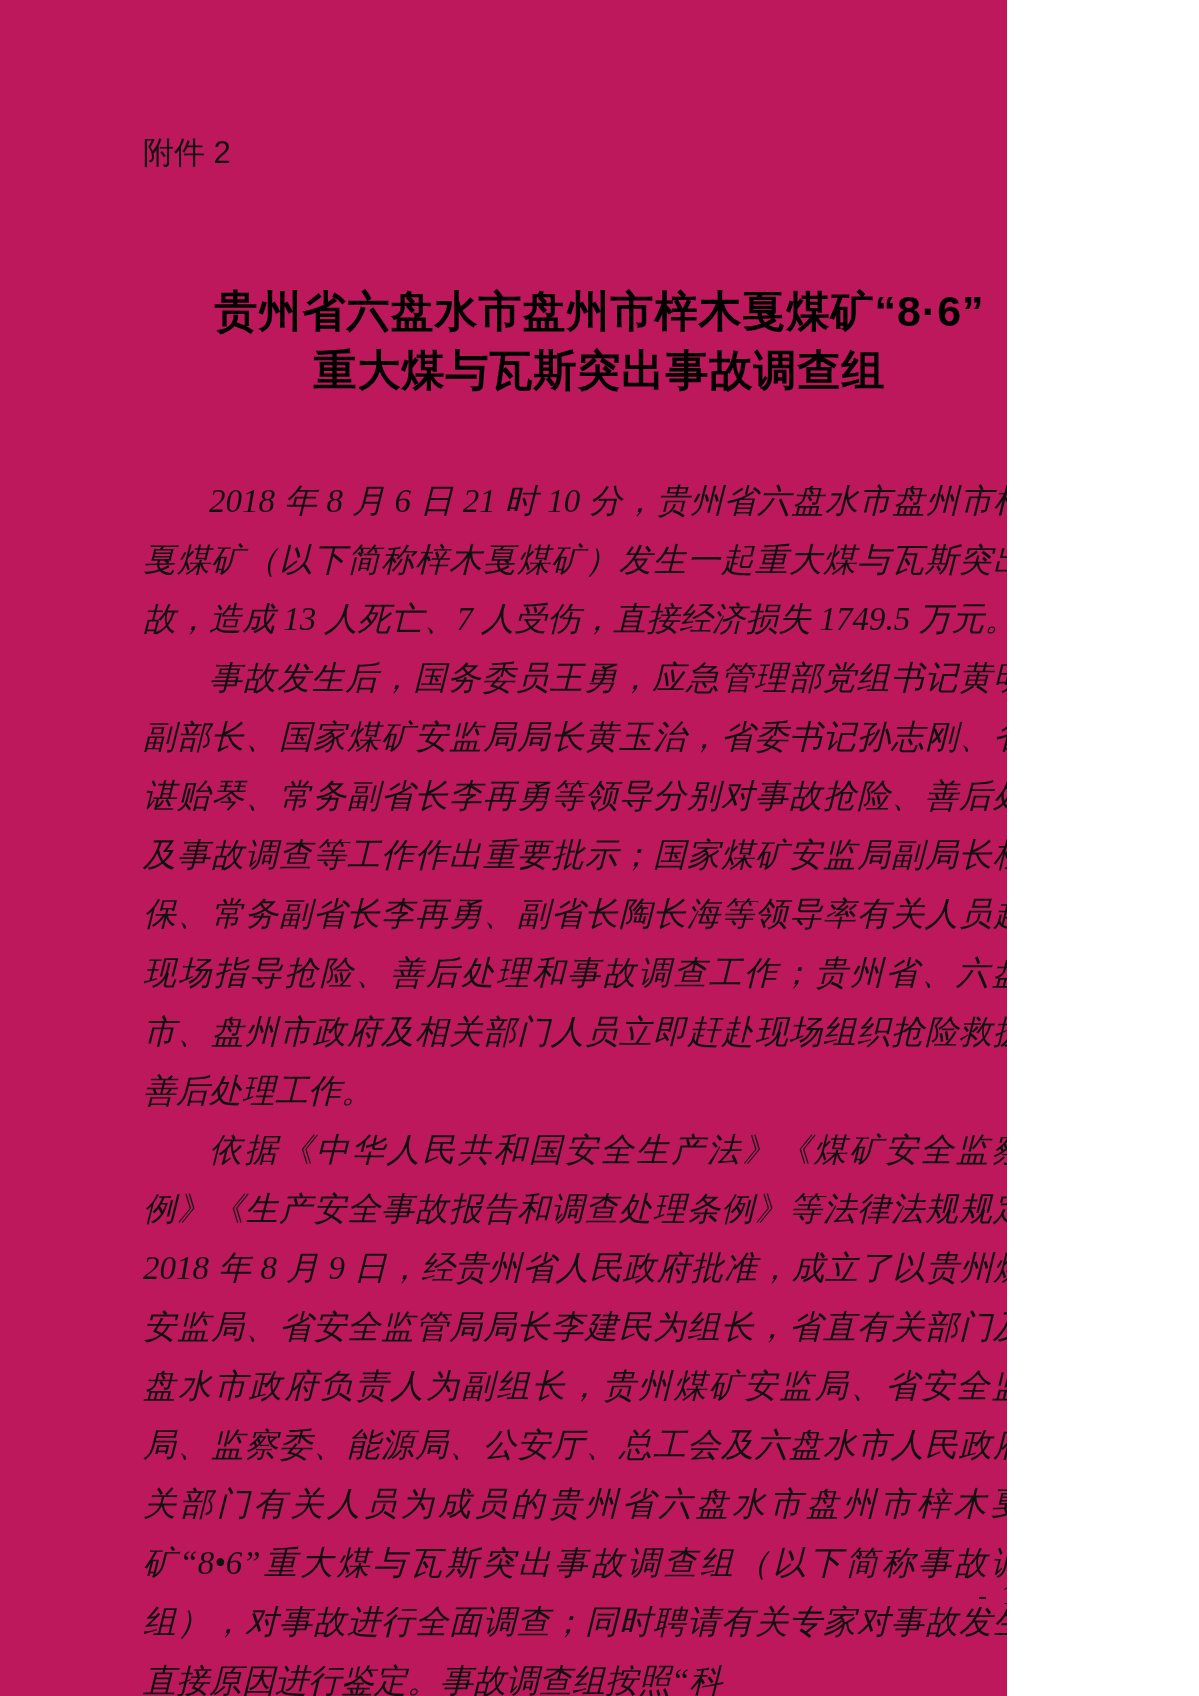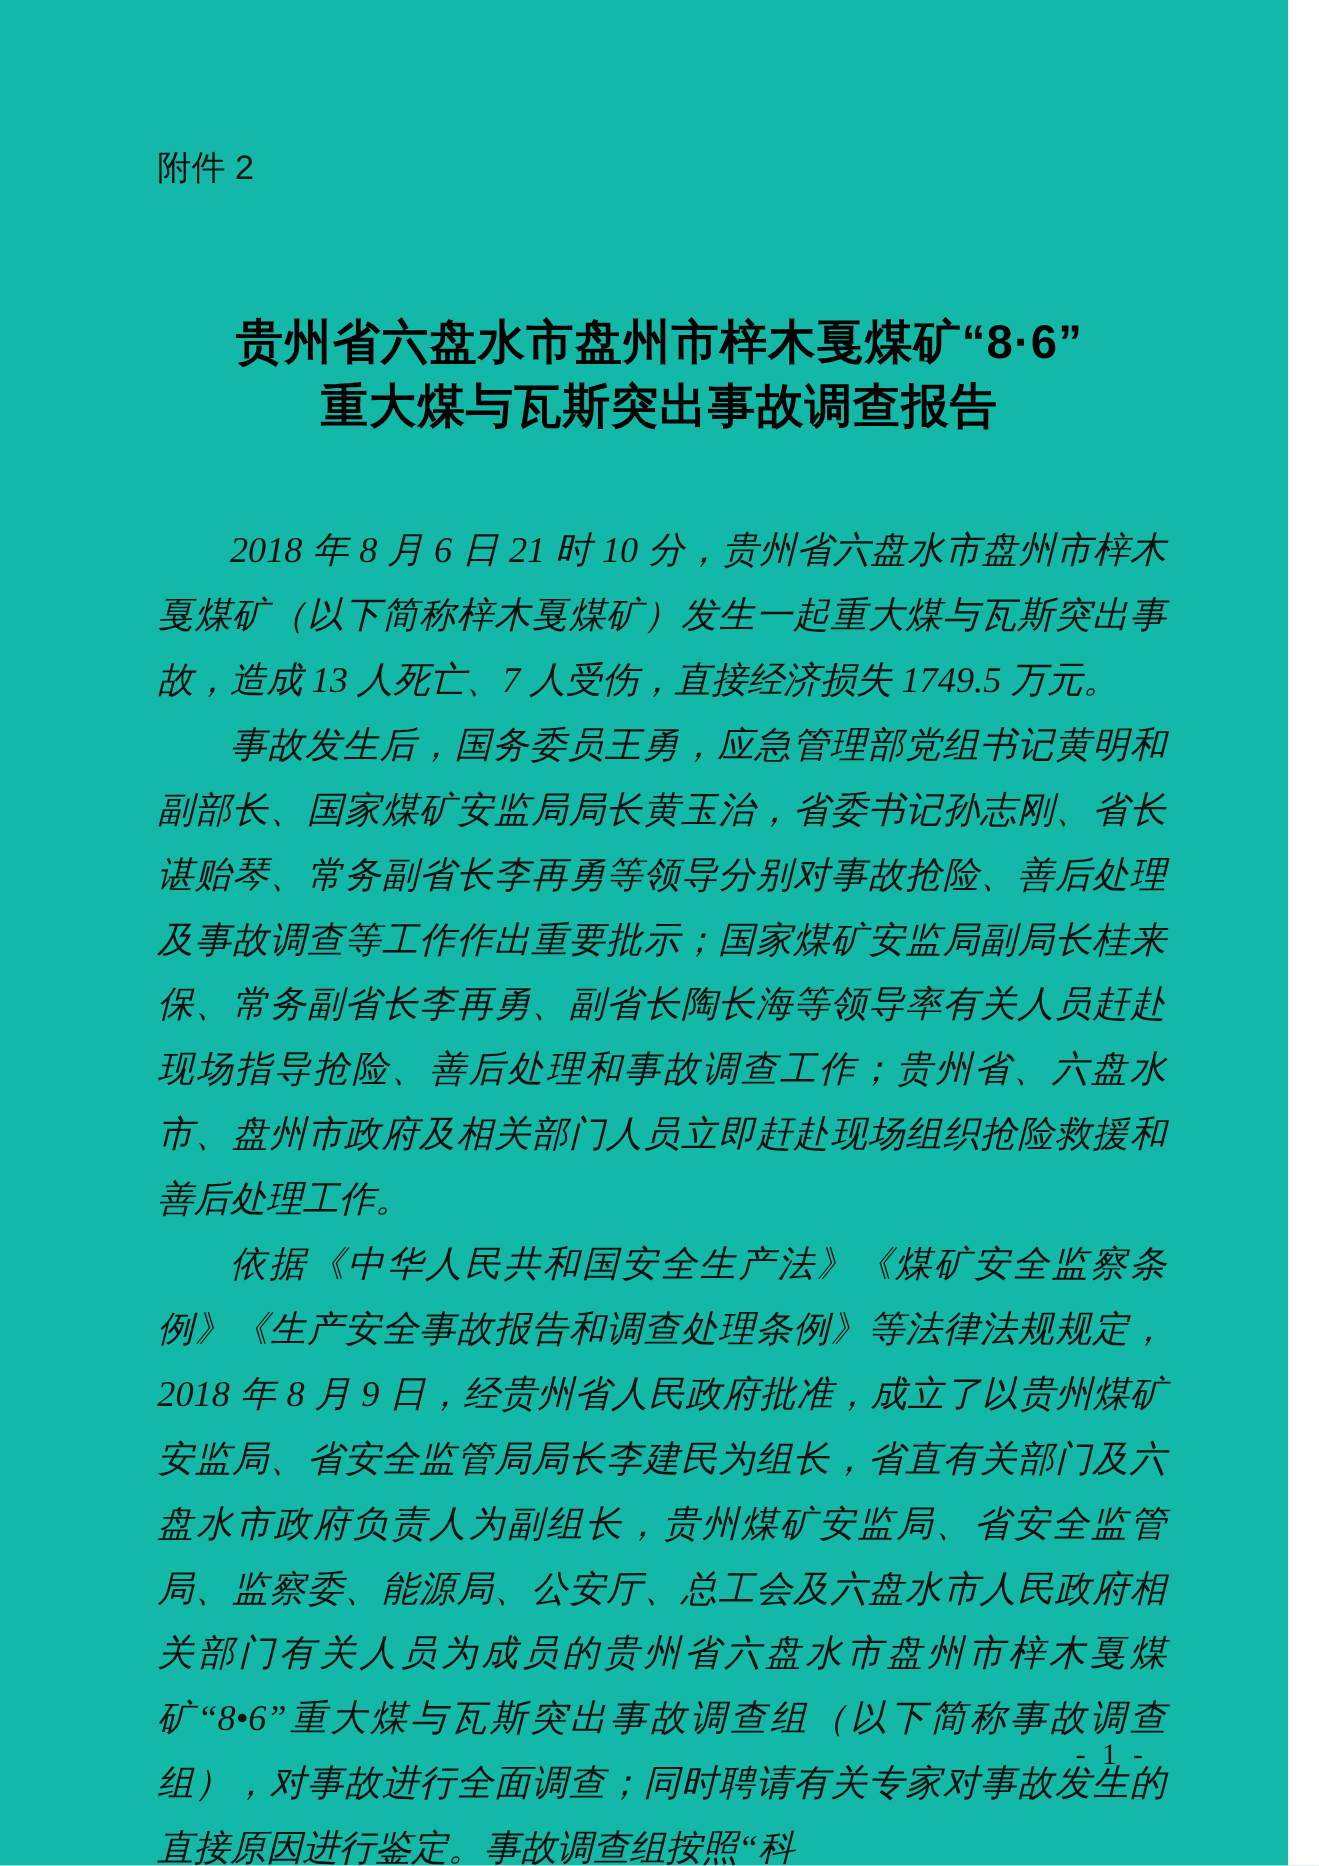--- a/index.html
+++ b/index.html
@@ -2,23 +2,23 @@
 <html><head>
 <meta charset="utf-8">
 <style>
   html, body {
     margin: 0;
     padding: 0;
     background: #ffffff;
   }
   .page {
     position: relative;
-    width: 1171px;
+    width: 1007px;
     height: 1696px;
-    background: #14b8a6;
+    background: #be185d;
     color: #000000;
     font-family: "Liberation Serif", "DejaVu Serif", serif;
     overflow: hidden;
   }
   .attachment-label {
     position: absolute;
     left: 143px;
     top: 133px;
     font-size: 31px;
     line-height: 40px;
@@ -69,21 +69,21 @@
 </style>
 </head>
 <body>
 
 <div class="page">
 
   <div class="attachment-label">附件 2</div>
 
   <div class="doc-title">
     <div>贵州省六盘水市盘州市梓木戛煤矿“8·6”</div>
-    <div>重大煤与瓦斯突出事故调查报告</div>
+    <div>重大煤与瓦斯突出事故调查组</div>
   </div>
 
   <div class="doc-body">
     <p>2018 年 8 月 6 日 21 时 10 分，贵州省六盘水市盘州市梓木戛煤矿（以下简称梓木戛煤矿）发生一起重大煤与瓦斯突出事故，造成 13 人死亡、7 人受伤，直接经济损失 1749.5 万元。</p>
     <p>事故发生后，国务委员王勇，应急管理部党组书记黄明和副部长、国家煤矿安监局局长黄玉治，省委书记孙志刚、省长谌贻琴、常务副省长李再勇等领导分别对事故抢险、善后处理及事故调查等工作作出重要批示；国家煤矿安监局副局长桂来保、常务副省长李再勇、副省长陶长海等领导率有关人员赶赴现场指导抢险、善后处理和事故调查工作；贵州省、六盘水市、盘州市政府及相关部门人员立即赶赴现场组织抢险救援和善后处理工作。</p>
     <p>依据《中华人民共和国安全生产法》《煤矿安全监察条例》《生产安全事故报告和调查处理条例》等法律法规规定，2018 年 8 月 9 日，经贵州省人民政府批准，成立了以贵州煤矿安监局、省安全监管局局长李建民为组长，省直有关部门及六盘水市政府负责人为副组长，贵州煤矿安监局、省安全监管局、监察委、能源局、公安厅、总工会及六盘水市人民政府相关部门有关人员为成员的贵州省六盘水市盘州市梓木戛煤矿“8•6”重大煤与瓦斯突出事故调查组（以下简称事故调查组），对事故进行全面调查；同时聘请有关专家对事故发生的直接原因进行鉴定。事故调查组按照“科</p>
   </div>
 
   <div class="page-number">- 1 -</div>
 

